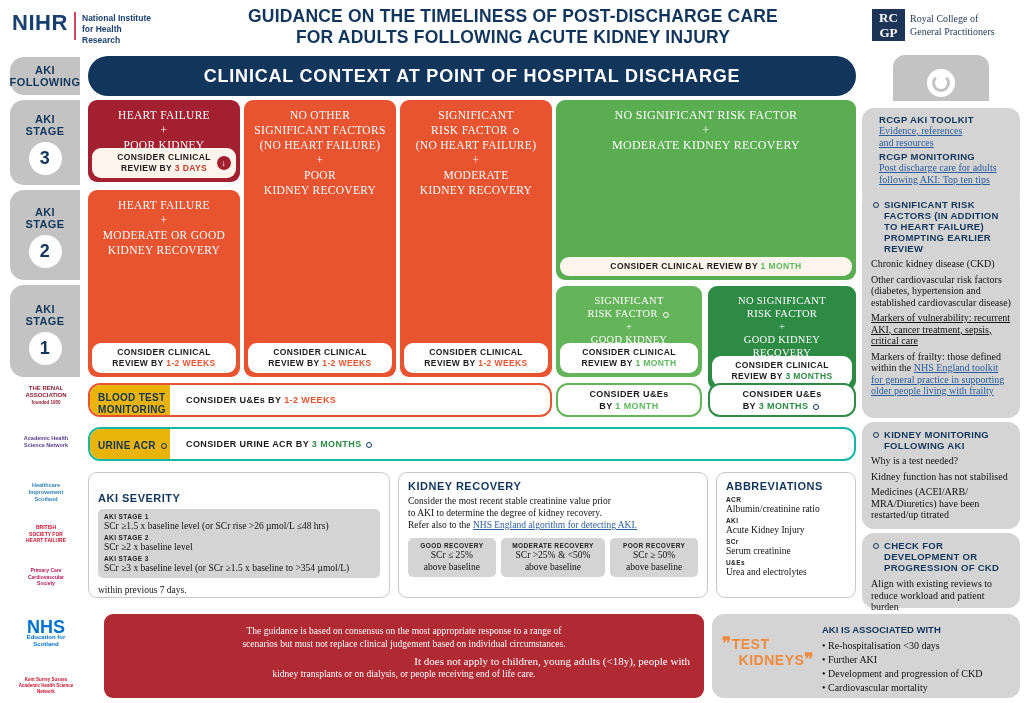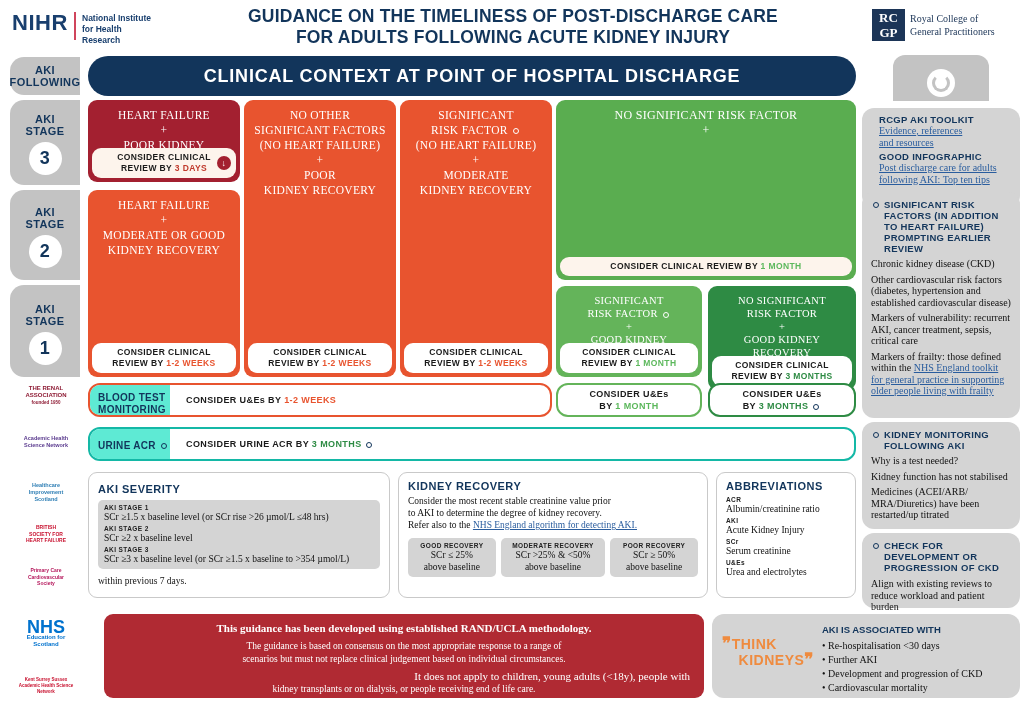--- a/index.html
+++ b/index.html
@@ -53,21 +53,21 @@
   .tgreen{ color:#5cb85c; } .tdgreen { color:#2e8b44; }
 
   .dot { display:inline-block; width:6px; height:6px; border-radius:50%;
          border:1.5px solid currentColor; vertical-align:middle; margin:0 2px; }
   .arrow-badge { position:absolute; right:5px; top:50%; transform:translateY(-50%);
                  width:14px; height:14px; border-radius:50%; background:#a32030; color:#fff;
                  font-size:9px; line-height:14px; text-align:center; }
 
   
   .mon-row { position:absolute; border-radius:12px; background:#fff; overflow:hidden; }
-  .mon-label { position:absolute; left:0; top:0; bottom:0; width:80px; background:#5eead4;
+  .mon-label { position:absolute; left:0; top:0; bottom:0; width:80px; background:#eab308;
                color:#12355b; font-size:10px; font-weight:bold; line-height:12px;
                padding:7px 0 0 8px; letter-spacing:0.3px; }
   .mon-val { position:absolute; left:96px; top:50%; transform:translateY(-50%);
              font-size:9px; font-weight:bold; color:#1a1a1a; letter-spacing:0.4px; }
   .mon-box { position:absolute; border-radius:12px; background:#fff;
              display:flex; align-items:center; justify-content:center;
              font-size:9px; font-weight:bold; color:#1a1a1a; text-align:center;
              line-height:12px; letter-spacing:0.4px; }
 
   
@@ -191,20 +191,21 @@
   <div class="rev" style="background:#ffffff;">
     <span>CONSIDER CLINICAL</span><br>
     <span>REVIEW BY </span><span class="torange">1-2 WEEKS</span>
   </div>
 </div>
 
 <div class="card" style="left:556px;top:100px;width:300px;height:180px;background:#5aad50;">
   <div class="ctxt" style="font-size:12px;">
     <div>NO SIGNIFICANT RISK FACTOR</div>
     <div>+</div>
+    <div>MODERATE  KIDNEY RECOVERY</div>
   </div>
   <div class="rev" style="background:#fdf4ec;">
     <span>CONSIDER CLINICAL REVIEW BY </span><span class="tgreen">1 MONTH</span>
   </div>
 </div>
 
 <div class="card" style="left:88px;top:190px;width:152px;height:187px;background:#e8542f;">
   <div class="ctxt">
     <div>HEART FAILURE</div>
     <div>+</div>
@@ -278,21 +279,21 @@
   <div class="mon-label" style="padding-top:11px;">
     <span>URINE ACR</span>
     <span class="dot"></span>
   </div>
   <div class="mon-val">
     <span>CONSIDER URINE ACR BY </span><span class="tdgreen">3 MONTHS</span>
     <span class="dot" style="color:#12355b;"></span>
   </div>
 </div>
 
-<div class="ibox" style="left:88px;top:472px;width:302px;height:126px;padding:10px 9px;">
+<div class="ibox" style="left:88px;top:472px;width:302px;height:126px;padding:19px 9px;">
   <h4>AKI SEVERITY</h4>
   <div class="grayband" style="margin-top:5px;padding:4px 6px;">
     <div>
       <div class="tiny-cap">AKI STAGE 1</div>
       <div class="sbody">SCr ≥1.5 x baseline level (or SCr rise &gt;26 µmol/L ≤48 hrs)</div>
     </div>
     <div style="margin-top:2px;">
       <div class="tiny-cap">AKI STAGE 2</div>
       <div class="sbody">SCr ≥2 x baseline level</div>
     </div>
@@ -350,54 +351,53 @@
       <div class="sbody">Serum creatinine</div>
     </div>
     <div style="margin-top:2px;">
       <div class="tiny-cap">U&amp;Es</div>
       <div class="sbody">Urea and electrolytes</div>
     </div>
   </div>
 </div>
 
 <div id="disclaimer">
-  <div style="font-size:11px;font-weight:bold;line-height:15px;">This guidance has been developed using established RAND/UCLA methodology.</div>
   <div style="font-size:9.5px;line-height:12.5px;margin-top:4px;">The guidance is based on consensus on the most appropriate response to a range of</div>
   <div style="font-size:9.5px;line-height:12.5px;">scenarios but must not replace clinical judgement based on individual circumstances.</div>
   <div style="font-size:11px;line-height:12.5px;margin-top:5px;text-align:right;">It does not apply to children, young adults (&lt;18y), people with</div>
   <div style="font-size:9.5px;line-height:12.5px;">kidney transplants or on dialysis, or people receiving end of life care.</div>
 </div>
 
 <div style="position:absolute;left:893px;top:55px;width:96px;height:46px;background:#c3c3c3;border-radius:12px 12px 0 0;">
   <div style="position:absolute;left:50%;top:14px;transform:translateX(-50%);width:28px;height:28px;border-radius:50%;background:#fff;">
     <div style="position:absolute;left:5px;top:5px;width:18px;height:18px;border:3px solid #c3c3c3;border-radius:50%;border-top-color:transparent;"></div>
   </div>
 </div>
 
 <div class="rbox" style="top:108px;height:100px;padding:6px 17px;">
   <h5>RCGP AKI TOOLKIT</h5>
   <div class="rbody lnk">
     <div>Evidence, references</div>
     <div>and resources</div>
   </div>
-  <h5 style="margin-top:3px;">GOOD INFOGRAPHIC</h5>
+  <h5 style="margin-top:3px;">RCGP MONITORING</h5>
   <div class="rbody lnk">
     <div>Post discharge care for adults</div>
     <div>following AKI: Top ten tips</div>
   </div>
 </div>
 
 <div class="rbox" style="top:192px;height:226px;padding:7px 9px;">
   <div style="display:flex;gap:3px;">
     <span class="dot" style="color:#12355b;margin-top:3px;flex:none;"></span>
     <h5 style="text-transform:uppercase;">SIGNIFICANT RISK FACTORS (IN ADDITION TO HEART FAILURE) PROMPTING EARLIER REVIEW</h5>
   </div>
   <div class="rbody" style="margin-top:4px;">Chronic kidney disease (CKD)</div>
   <div class="rbody" style="margin-top:4px;">Other cardiovascular risk factors (diabetes, hypertension and established cardiovascular disease)</div>
-  <div class="rbody" style="margin-top:4px;">Markers of vulnerability: recurrent AKI, cancer treatment, sepsis, critical care</div>
+  <div class="rbody" style="margin-top:4px;text-decoration:underline;">Markers of vulnerability: recurrent AKI, cancer treatment, sepsis, critical care</div>
   <div class="rbody" style="margin-top:4px;">
     <span>Markers of frailty: those defined within the </span><span class="lnk">NHS England toolkit for general practice in supporting older people living with frailty</span>
   </div>
 </div>
 
 <div class="rbox" style="top:422px;height:107px;padding:7px 9px;">
   <div style="display:flex;gap:3px;">
     <span class="dot" style="color:#12355b;margin-top:3px;flex:none;"></span>
     <h5>KIDNEY MONITORING FOLLOWING AKI</h5>
   </div>
@@ -409,21 +409,21 @@
 <div class="rbox" style="top:533px;height:75px;padding:7px 9px;">
   <div style="display:flex;gap:3px;">
     <span class="dot" style="color:#12355b;margin-top:3px;flex:none;"></span>
     <h5>CHECK FOR DEVELOPMENT OR PROGRESSION OF CKD</h5>
   </div>
   <div class="rbody" style="margin-top:5px;">Align with existing reviews to reduce workload and patient burden</div>
 </div>
 
 <div style="position:absolute;left:712px;top:614px;width:308px;height:84px;background:#d4d4d4;border-radius:12px;">
   <div style="position:absolute;left:10px;top:22px;width:92px;color:#ef8b3f;font-size:14px;font-weight:bold;line-height:16px;letter-spacing:0.5px;">
-    <span style="font-size:17px;">❞</span><span>THINK</span>
+    <span style="font-size:17px;">❞</span><span>TEST</span>
     <div style="text-align:right;"><span>KIDNEYS</span><span style="font-size:17px;">❞</span></div>
   </div>
   <div style="position:absolute;left:110px;top:10px;right:8px;">
     <h5 style="color:#12355b;font-size:9.5px;font-weight:bold;">AKI IS ASSOCIATED WITH</h5>
     <div class="rbody" style="margin-top:4px;line-height:14px;">
       <div>•&nbsp;<span>Re-hospitalisation &lt;30 days</span></div>
       <div>•&nbsp;<span>Further AKI</span></div>
       <div>•&nbsp;<span>Development and progression of CKD</span></div>
       <div>•&nbsp;<span>Cardiovascular mortality</span></div>
     </div>

